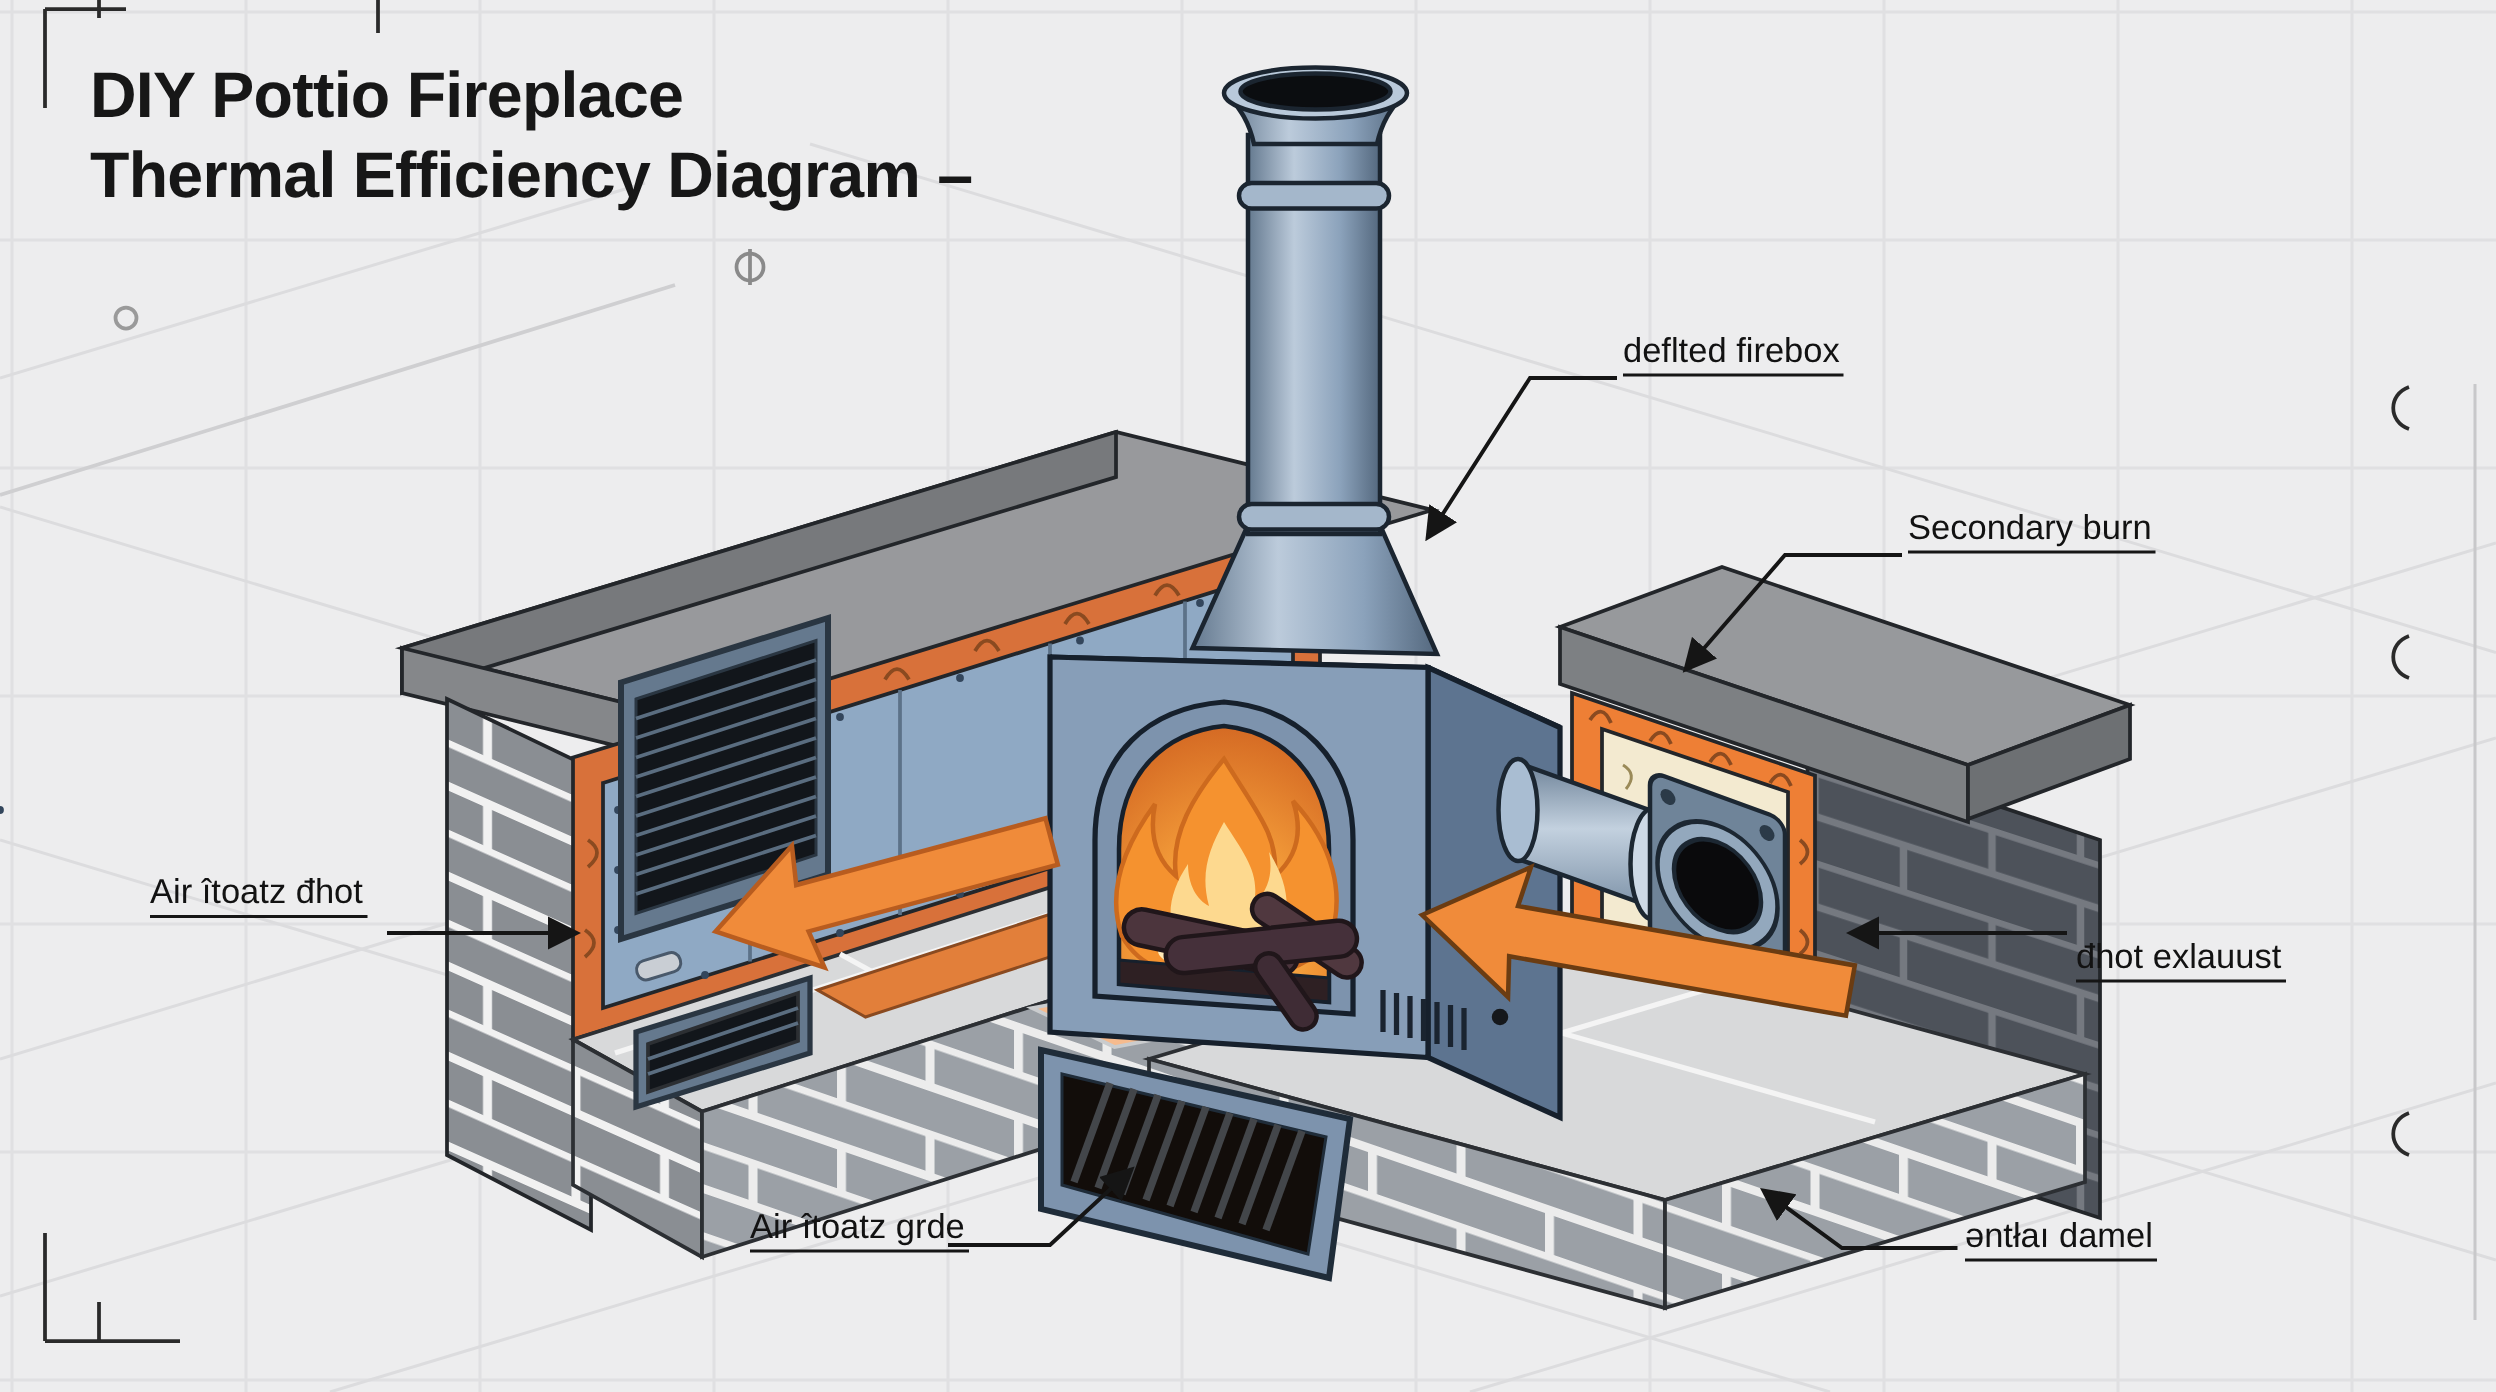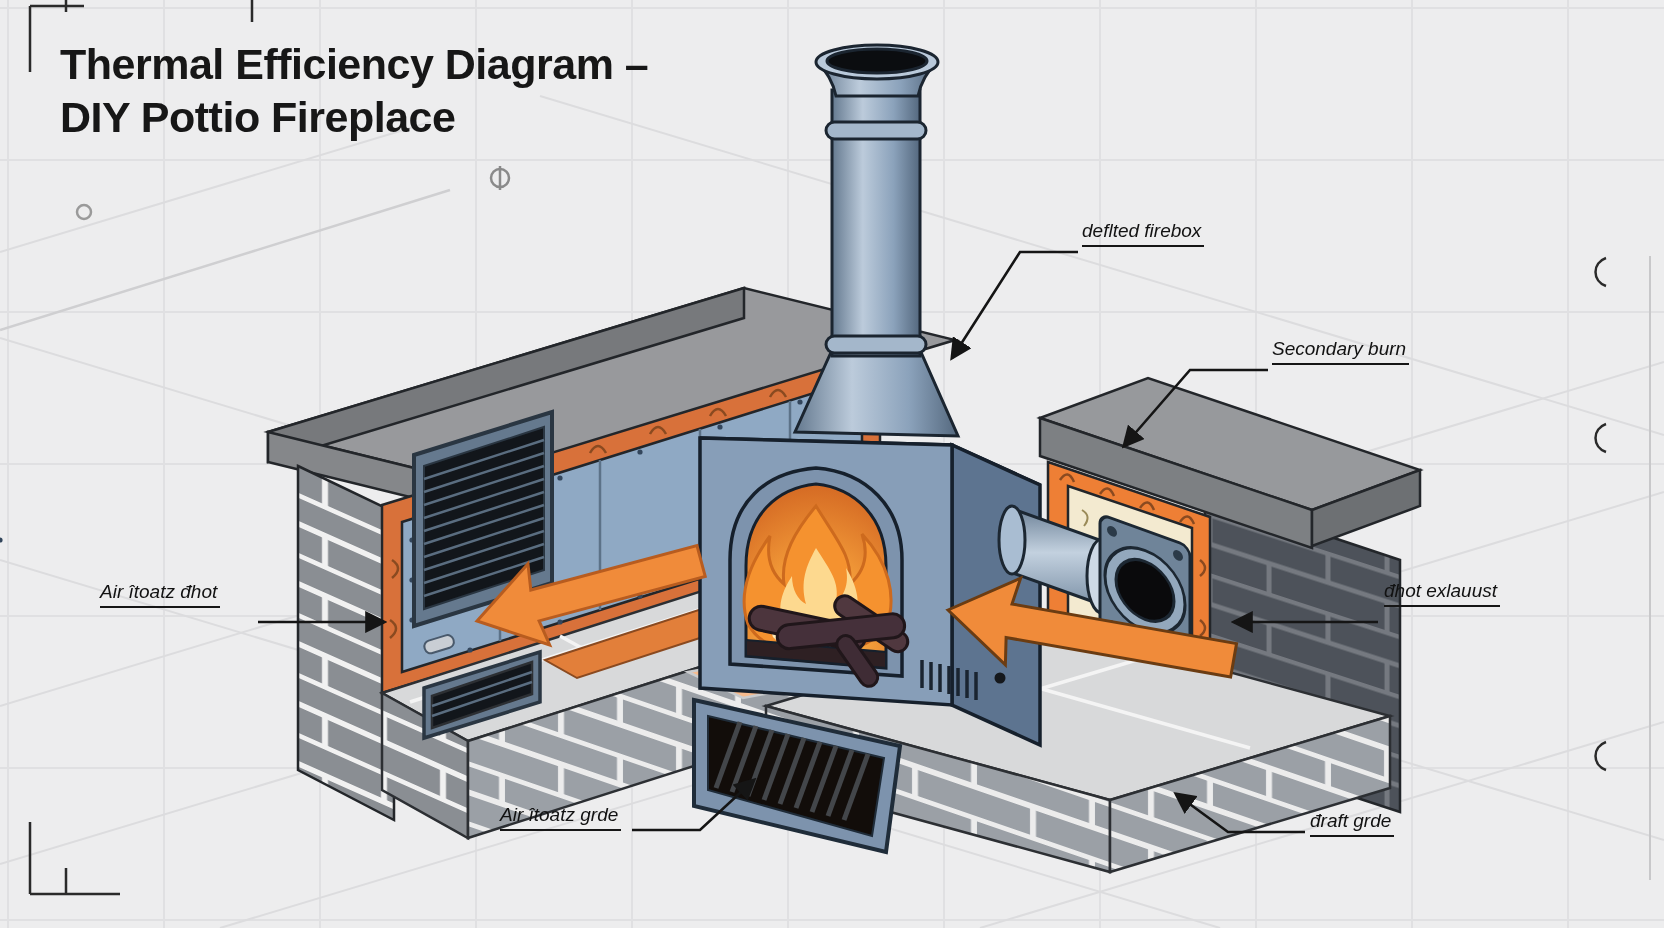--- a/index.html
+++ b/index.html
@@ -2,27 +2,27 @@
 <html><head>
 <meta charset="utf-8">
 <style>
   html,body{margin:0;padding:0;background:#ededee;}
   #stage{position:relative;width:1664px;height:928px;overflow:hidden;
          font-family:"Liberation Sans","DejaVu Sans",sans-serif;}
   #stage svg{position:absolute;left:0;top:0;}
   .title{position:absolute;left:60px;top:38px;color:#171717;
          font-weight:700;font-size:43px;line-height:53px;letter-spacing:-.5px;
          font-family:"Liberation Sans","DejaVu Sans",sans-serif;}
-  .lb{position:absolute;white-space:nowrap;color:#121212;font-size:19px;
+  .lb{position:absolute;white-space:nowrap;color:#121212;font-size:23px;
       line-height:1.1;font-weight:400;border-bottom:2.5px solid #161616;
-      padding:0 3px 3px 0;font-style:italic;}
+      padding:0 3px 3px 0;}
   #lb-firebox{left:1082px;top:221px}
   #lb-secondary{left:1272px;top:339px}
   #lb-airleft{left:100px;top:582px}
-  #lb-hot{left:1384px;top:581px}
+  #lb-hot{left:1384px;top:625px}
   #lb-airbottom{left:500px;top:805px}
   #lb-draft{left:1310px;top:811px}
 </style>
 </head>
 <body>
 
 <div id="stage">
 
 <svg width="1664" height="928" viewBox="0 0 1664 928">
   <defs>
@@ -300,24 +300,24 @@
     <polyline points="1078,252 1020,252 952,358" marker-end="url(#ah)"></polyline>
     <polyline points="1268,370 1190,370 1124,446" marker-end="url(#ah)"></polyline>
     <polyline points="258,622 384,622" marker-end="url(#ah)"></polyline>
     <polyline points="1378,622 1234,622" marker-end="url(#ah)"></polyline>
     <polyline points="632,830 700,830 754,780" marker-end="url(#ah)"></polyline>
     <polyline points="1305,832 1228,832 1176,794" marker-end="url(#ah)"></polyline>
   </g>
 </svg>
 
 <div class="title">
+  <div>DIY Pottio Fireplace</div>
   <div>Thermal Efficiency Diagram –</div>
-  <div>DIY Pottio Fireplace</div>
 </div>
 
 <div class="lb" id="lb-firebox">deflted firebox</div>
 <div class="lb" id="lb-secondary">Secondary burn</div>
 <div class="lb" id="lb-airleft">Air îtoatz đhot</div>
 <div class="lb" id="lb-hot">đhot exlauust</div>
 <div class="lb" id="lb-airbottom">Air îtoatz grde</div>
-<div class="lb" id="lb-draft">đraft grde</div>
+<div class="lb" id="lb-draft">əntłaı damel</div>
 
 </div>
 
 </body></html>

